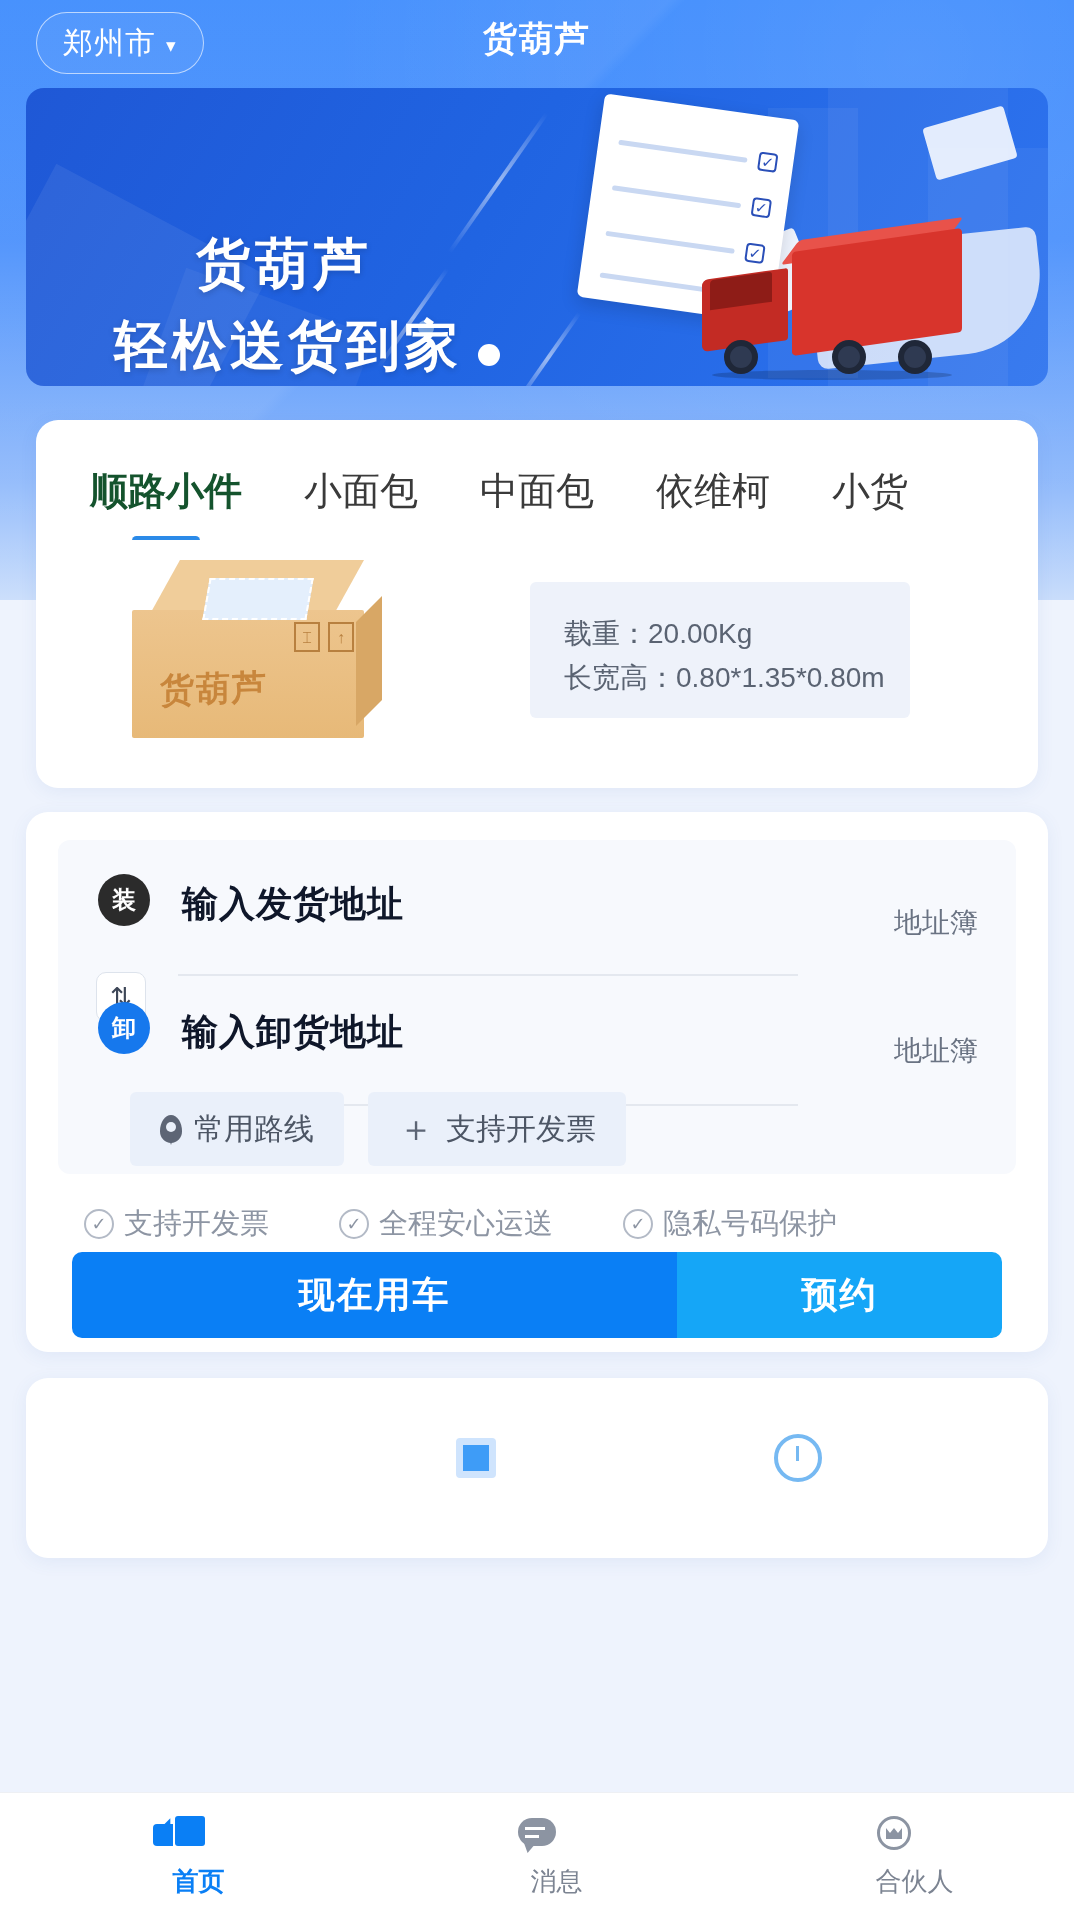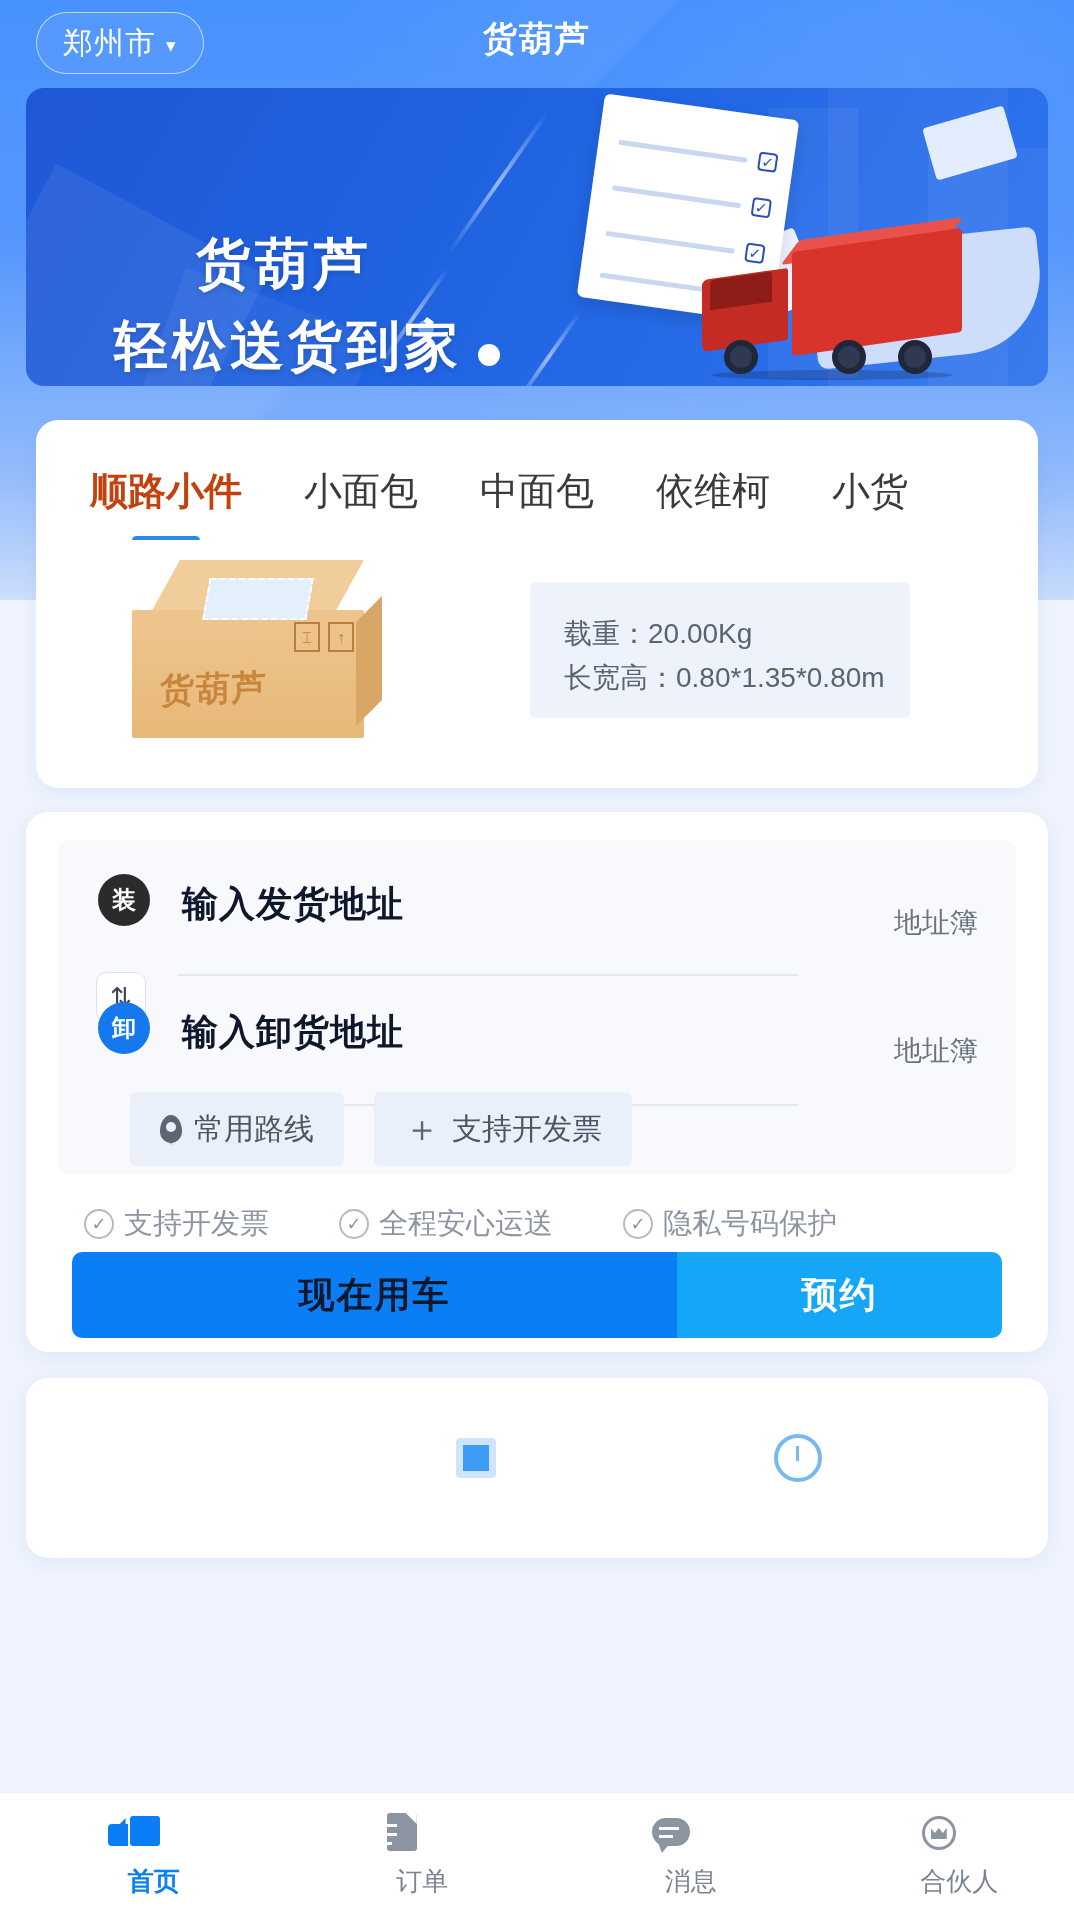--- a/index.html
+++ b/index.html
@@ -180,21 +180,21 @@
     position: absolute; left: 0; top: 28px;
     width: 1002px; height: 92px;
     display: flex; align-items: center; gap: 62px;
     padding-left: 54px;
     overflow: hidden;
   }
   .tab {
     font-size: 38px; color: #3a3a3a; white-space: nowrap;
     position: relative; padding-bottom: 6px;
   }
-  .tab.active { color: #c2410c; font-weight: bold; }
+  .tab.active { color: #14532d; font-weight: bold; }
   .tab.active::after {
     content: ""; position: absolute;
     left: 50%; transform: translateX(-50%);
     bottom: -22px; width: 68px; height: 9px;
     background: #2b8ae8; border-radius: 5px;
   }
 
   .veh-body {
     position: absolute; left: 0; top: 130px; width: 1002px; height: 230px;
     display: flex; align-items: center;
@@ -285,21 +285,21 @@
     width: 620px; height: 2px; background: #e4e8ef;
   }
   .swap {
     position: absolute; left: 38px; top: 132px;
     width: 50px; height: 50px;
     border: 1.5px solid #dde3ec; border-radius: 10px;
     background: #ffffff;
     display: flex; align-items: center; justify-content: center;
     color: #3d4657; font-size: 26px;
   }
-  .chips { position: absolute; left: 72px; top: 252px; display: flex; gap: 30px; text-align: center; }
+  .chips { position: absolute; left: 72px; top: 252px; display: flex; gap: 24px; text-align: center; }
   .chip {
     height: 74px; padding: 0 30px;
     background: #eaf0fa; border-radius: 6px;
     display: flex; align-items: center; gap: 12px;
     font-size: 30px; color: #4d5665;
   }
   .pin-icon {
     width: 22px; height: 28px; background: #5d6575;
     border-radius: 50% 50% 50% 50% / 58% 58% 42% 42%;
     position: relative;
@@ -329,21 +329,21 @@
   }
 
   .cta {
     position: absolute; left: 46px; top: 440px;
     width: 930px; height: 86px;
     border-radius: 10px; overflow: hidden; display: flex;
   }
   .cta-now {
     flex: 0 0 605px; background: #0a7ff5;
     display: flex; align-items: center; justify-content: center;
-    color: #0f172a; font-size: 36px; font-weight: bold; letter-spacing: 2px;
+    color: #ffffff; font-size: 36px; font-weight: bold; letter-spacing: 2px;
   }
   .cta-book {
     flex: 1; background: #15a6f7;
     display: flex; align-items: center; justify-content: center;
     color: #ffffff; font-size: 36px; font-weight: bold; letter-spacing: 2px;
   }
 
   
   .part-card {
     position: absolute; left: 26px; top: 1378px;
@@ -589,29 +589,20 @@
 
   <div class="nav-item active">
     <div class="nav-ic">
       <div class="ic-truck-a">◢</div>
       <div class="ic-truck-cab"></div>
       <div class="ic-truck-body"></div>
     </div>
     <div class="nav-label">首页</div>
   </div>
 
-  <div class="nav-item">
-    <div class="nav-ic">
-      <div class="ic-doc"></div>
-      <div class="ic-doc-line" style="top:16px;"></div>
-      <div class="ic-doc-line" style="top:25px;"></div>
-      <div class="ic-doc-line" style="top:34px; width:10px;"></div>
-    </div>
-    <div class="nav-label">订单</div>
-  </div>
 
   <div class="nav-item">
     <div class="nav-ic">
       <div class="ic-chat"></div>
       <div class="ic-chat-l" style="left:14px; top:19px; width:20px;"></div>
       <div class="ic-chat-l" style="left:14px; top:27px; width:14px;"></div>
     </div>
     <div class="nav-label">消息</div>
   </div>
 

